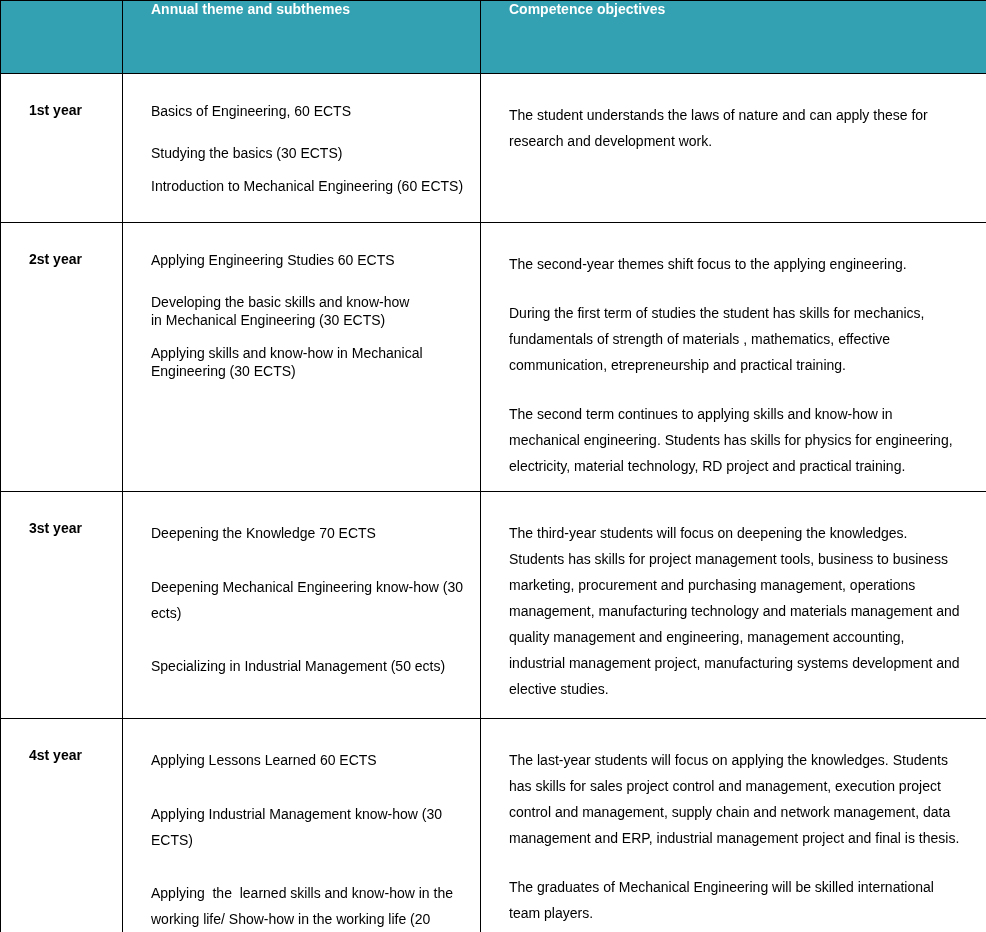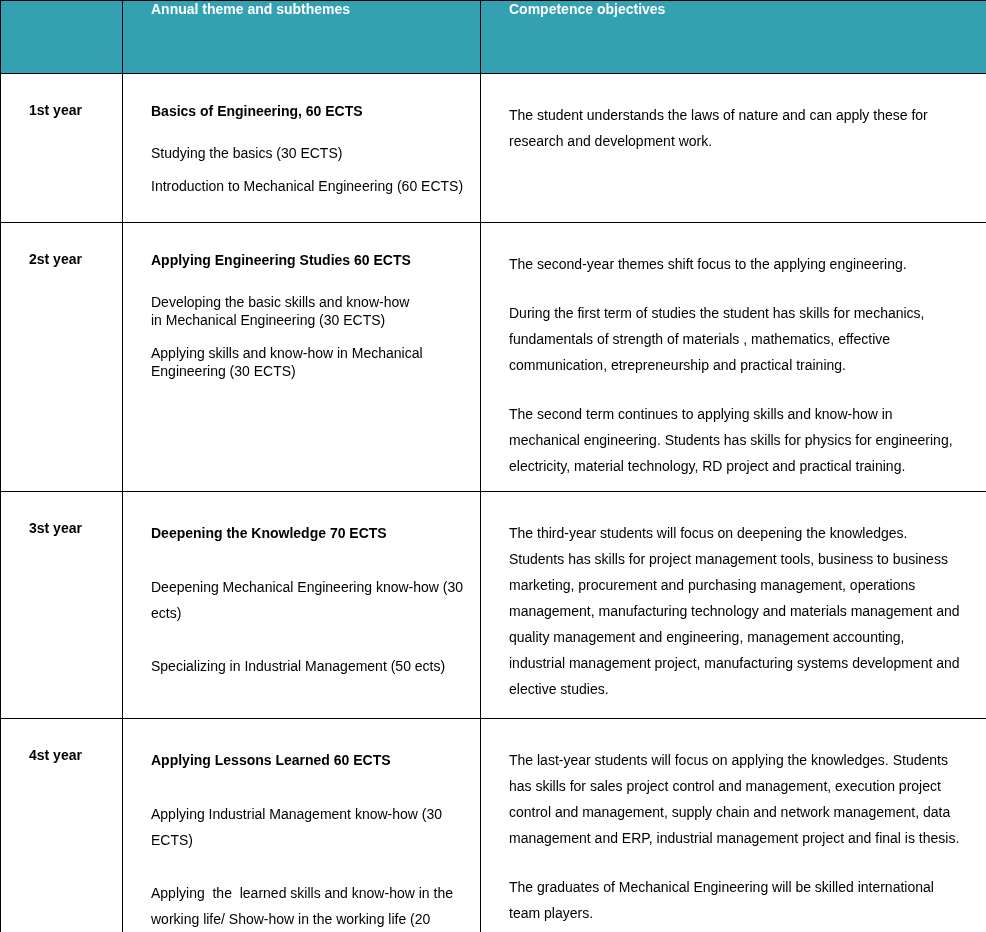--- a/index.html
+++ b/index.html
@@ -48,21 +48,21 @@
     font-weight: bold;
     padding-left: 8px;
     margin-left: 8px;
   }
   
   .cell-theme p {
     margin: 0;
     white-space: pre-wrap;
   }
   .cell-theme .title {
-    font-weight: bold;
+    font-weight: normal;
   }
   .cell-theme.single p       { line-height: 18px; margin-bottom: 15px; }
   .cell-theme.single .title  { margin-bottom: 24px; }
   .cell-theme.spaced p       { line-height: 26px; margin-bottom: 27px; }
   .cell-theme.spaced .title  { margin-bottom: 28px; }
   
   td.cell-obj { padding-left: 6px; padding-right: 10px; }
   .cell-obj p {
     margin: 0 12px 23px 0;
     line-height: 26px;

